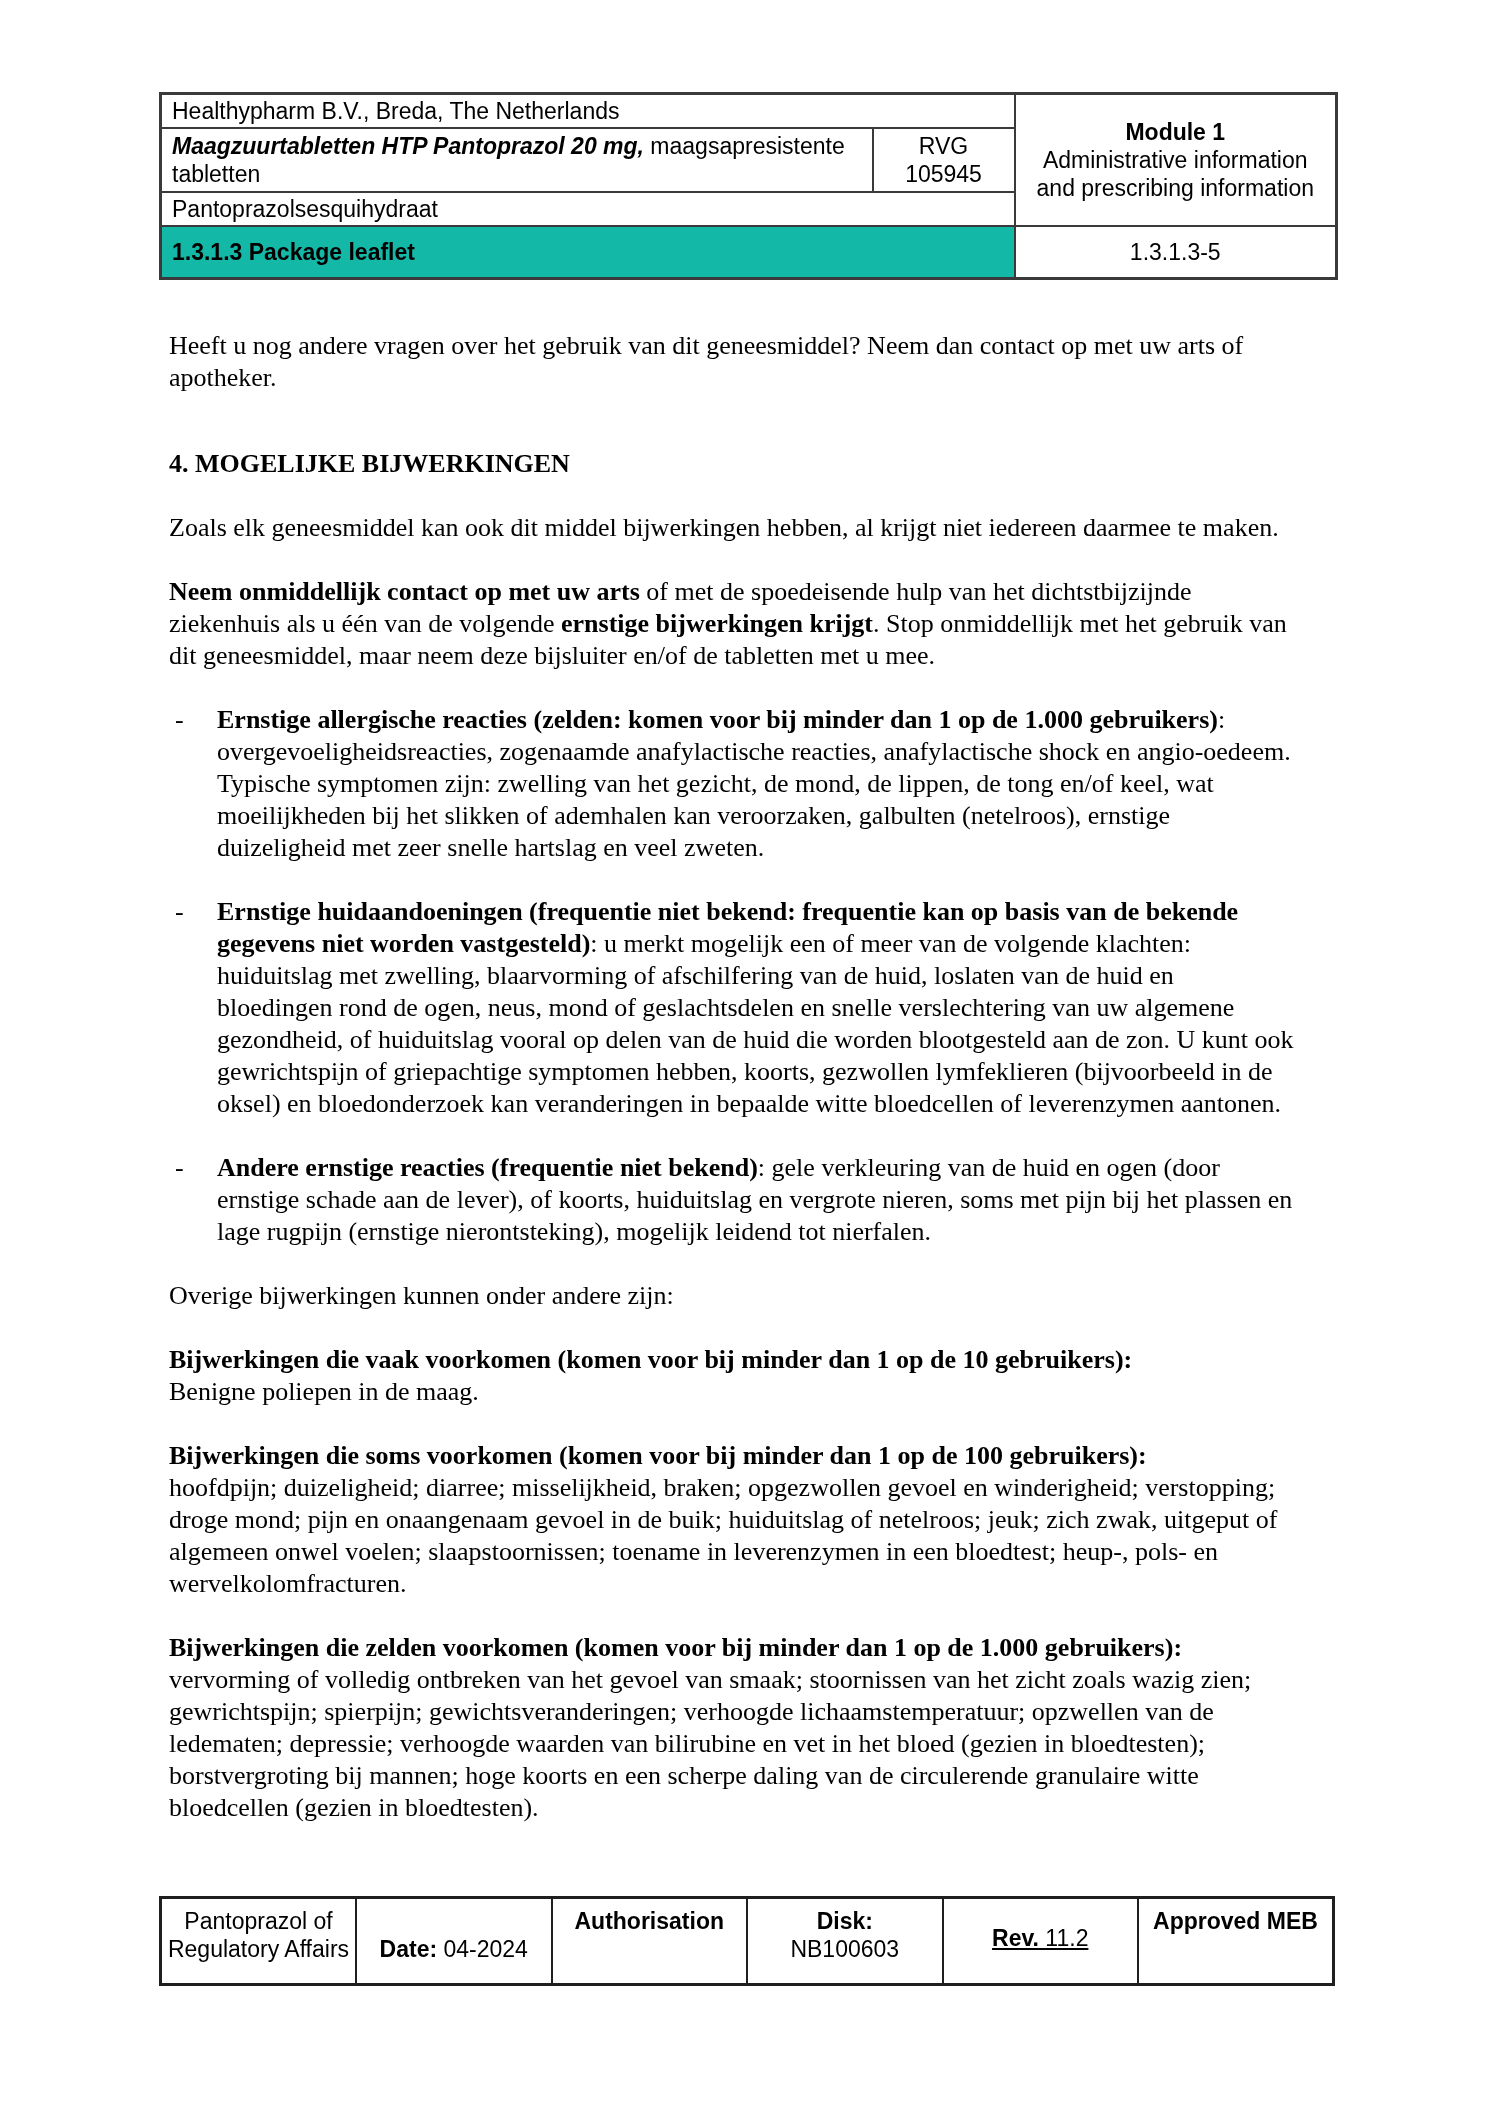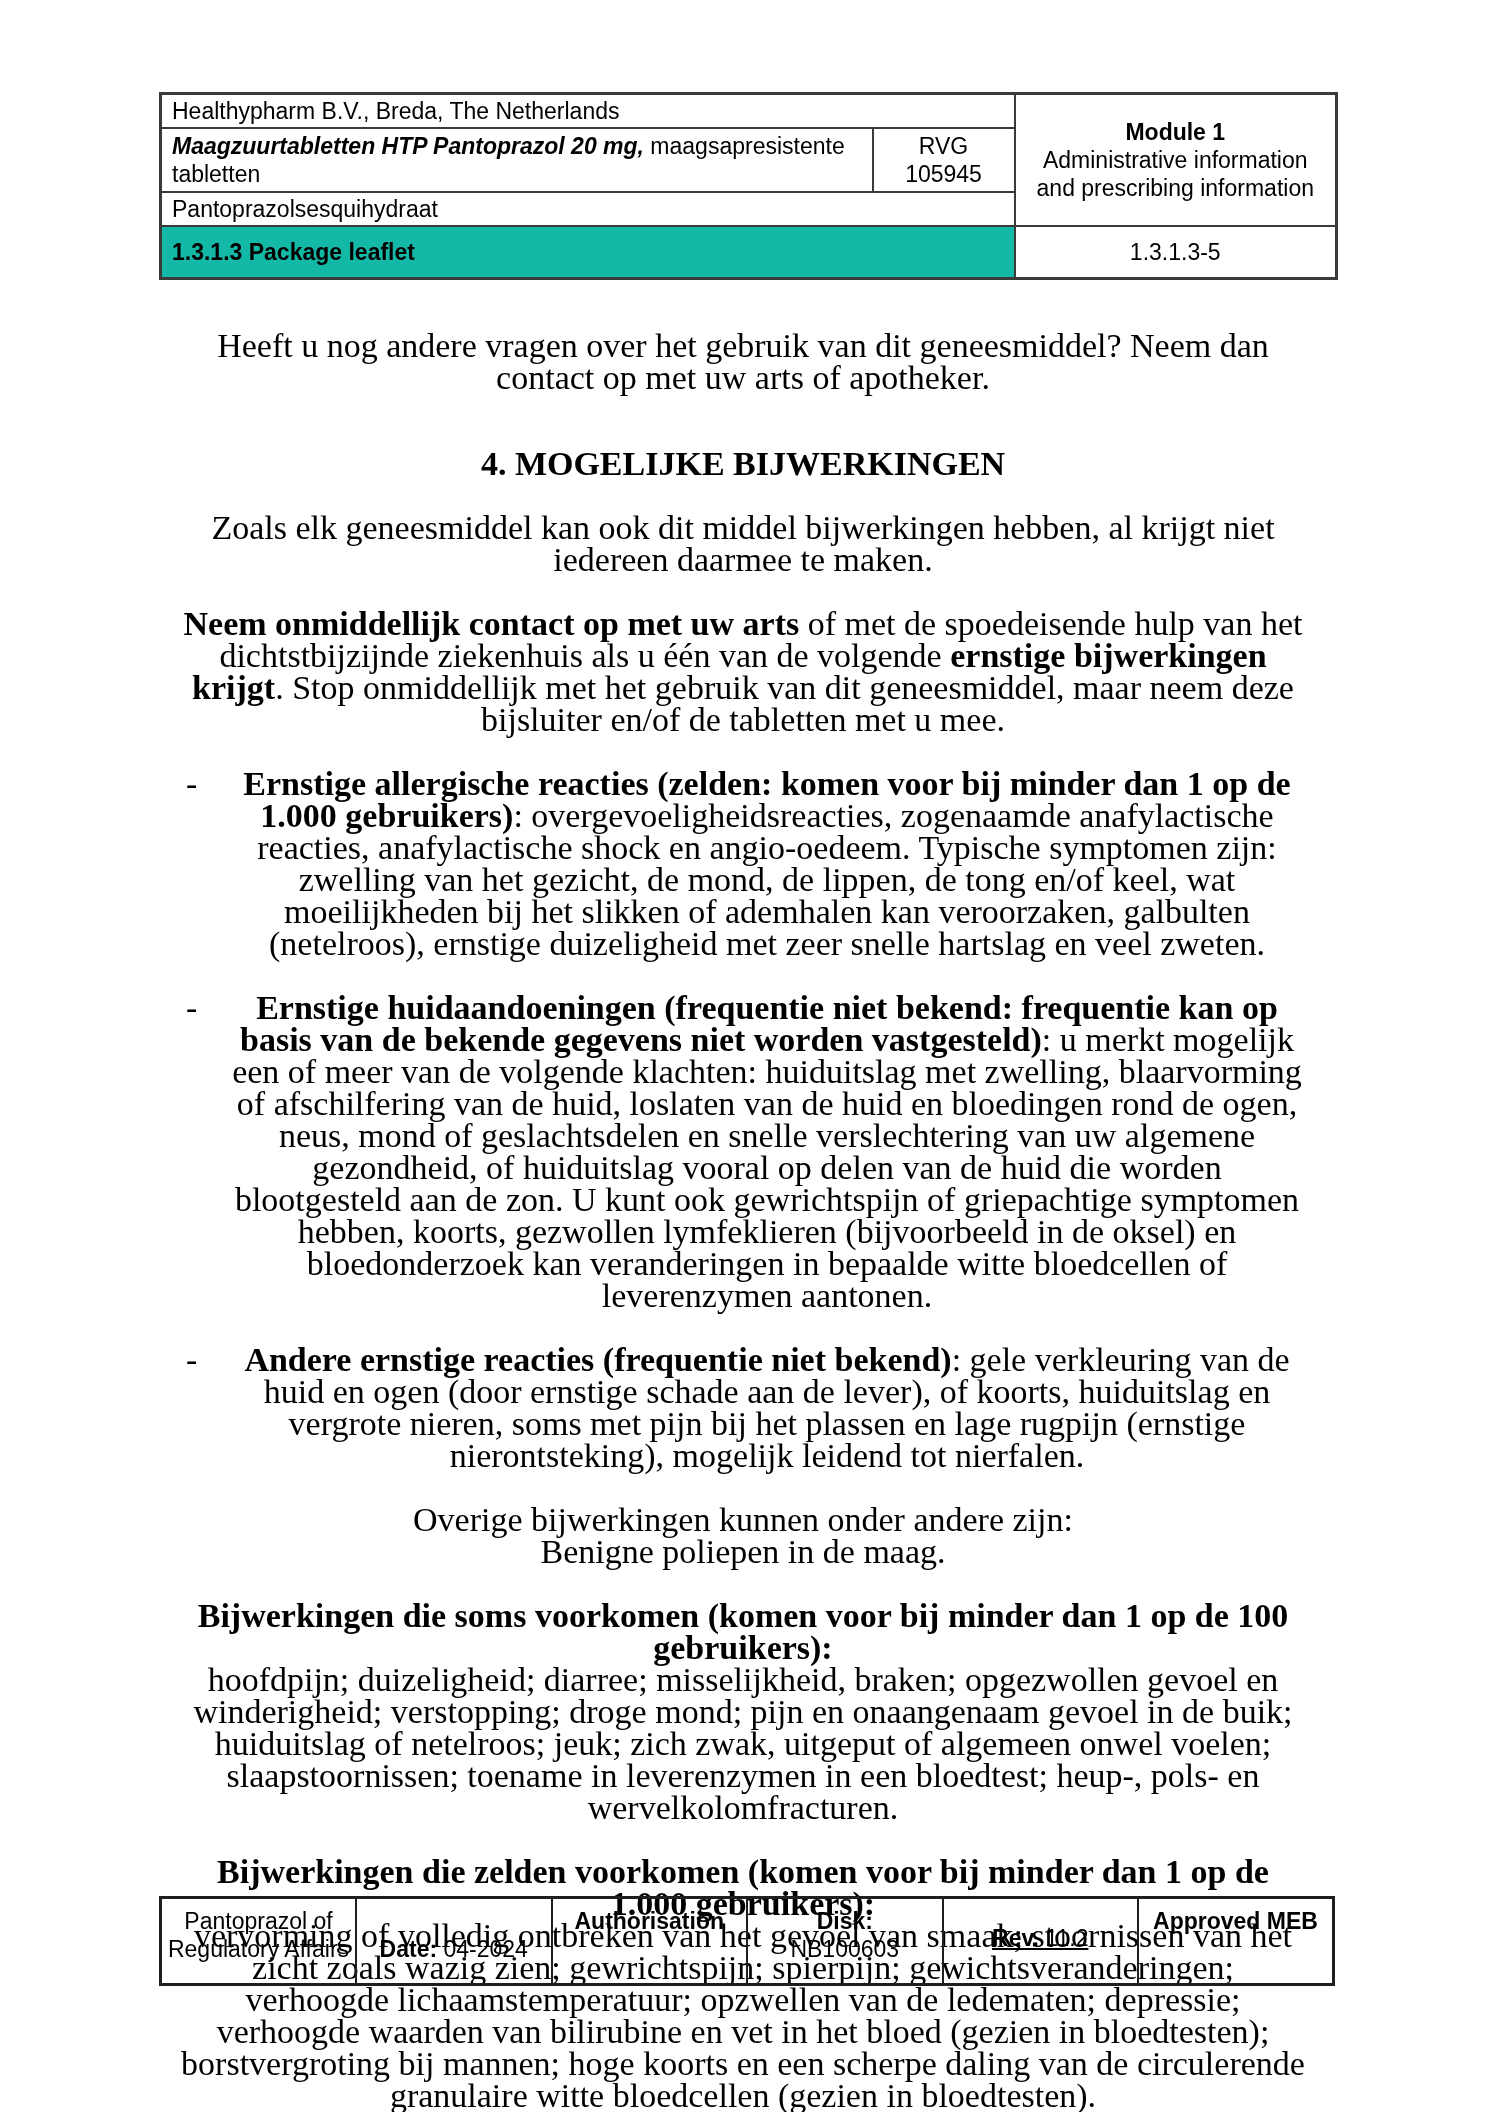--- a/index.html
+++ b/index.html
@@ -36,24 +36,24 @@
     border-top:4px solid #3a3a3a;
   }
   td.c-seccode {
     text-align:center; vertical-align:middle;
     border-top:4px solid #3a3a3a;
     font-size:24px;
   }
 
   
   .body-content {
-    position:absolute; left:180px; top:330px; width:1126px;
+    position:absolute; left:169px; top:330px; width:1126px;
     font-family:"Liberation Serif", serif;
-    font-size:34px; line-height:32px;
-    text-align:center;
+    font-size:26px; line-height:32px;
+    text-align:left;
   }
   .para  { margin:0; }
   .gap-1 { margin-top:32px; }
   .gap-2 { margin-top:54px; }
   .bullet { position:relative; padding-left:48px; }
   .bullet .marker { position:absolute; left:6px; top:0; }
   .body-content b { font-weight:bold; }
 
   
   table.ftr {
@@ -118,20 +118,21 @@
 
 <div class="body-content">
     <div class="para"><span>Heeft u nog andere vragen over het gebruik van dit geneesmiddel? Neem dan contact op met uw arts of apotheker.</span></div>
     <div class="para gap-2"><b>4. MOGELIJKE BIJWERKINGEN</b></div>
     <div class="para gap-1"><span>Zoals elk geneesmiddel kan ook dit middel bijwerkingen hebben, al krijgt niet iedereen daarmee te maken.</span></div>
     <div class="para gap-1"><b>Neem onmiddellijk contact op met uw arts</b><span> of met de spoedeisende hulp van het dichtstbijzijnde ziekenhuis als u één van de volgende </span><b>ernstige bijwerkingen krijgt</b><span>. Stop onmiddellijk met het gebruik van dit geneesmiddel, maar neem deze bijsluiter en/of de tabletten met u mee.</span></div>
     <div class="para gap-1 bullet"><span class="marker">-</span><b>Ernstige allergische reacties (zelden: komen voor bij minder dan 1 op de 1.000 gebruikers)</b><span>: overgevoeligheidsreacties, zogenaamde anafylactische reacties, anafylactische shock en angio-oedeem. Typische symptomen zijn: zwelling van het gezicht, de mond, de lippen, de tong en/of keel, wat moeilijkheden bij het slikken of ademhalen kan veroorzaken, galbulten (netelroos), ernstige duizeligheid met zeer snelle hartslag en veel zweten.</span></div>
     <div class="para gap-1 bullet"><span class="marker">-</span><b>Ernstige huidaandoeningen (frequentie niet bekend: frequentie kan op basis van de bekende gegevens niet worden vastgesteld)</b><span>: u merkt mogelijk een of meer van de volgende klachten: huiduitslag met zwelling, blaarvorming of afschilfering van de huid, loslaten van de huid en bloedingen rond de ogen, neus, mond of geslachtsdelen en snelle verslechtering van uw algemene gezondheid, of huiduitslag vooral op delen van de huid die worden blootgesteld aan de zon. U kunt ook gewrichtspijn of griepachtige symptomen hebben, koorts, gezwollen lymfeklieren (bijvoorbeeld in de oksel) en bloedonderzoek kan veranderingen in bepaalde witte bloedcellen of leverenzymen aantonen.</span></div>
     <div class="para gap-1 bullet"><span class="marker">-</span><b>Andere ernstige reacties (frequentie niet bekend)</b><span>: gele verkleuring van de huid en ogen (door ernstige schade aan de lever), of koorts, huiduitslag en vergrote nieren, soms met pijn bij het plassen en lage rugpijn (ernstige nierontsteking), mogelijk leidend tot nierfalen.</span></div>
     <div class="para gap-1"><span>Overige bijwerkingen kunnen onder andere zijn:</span></div>
+    <div class="para gap-1"><b>Bijwerkingen die vaak voorkomen (komen voor bij minder dan 1 op de 10 gebruikers):</b></div>
     <div class="para"><span>Benigne poliepen in de maag.</span></div>
     <div class="para gap-1"><b>Bijwerkingen die soms voorkomen (komen voor bij minder dan 1 op de 100 gebruikers):</b></div>
     <div class="para"><span>hoofdpijn; duizeligheid; diarree; misselijkheid, braken; opgezwollen gevoel en winderigheid; verstopping; droge mond; pijn en onaangenaam gevoel in de buik; huiduitslag of netelroos; jeuk; zich zwak, uitgeput of algemeen onwel voelen; slaapstoornissen; toename in leverenzymen in een bloedtest; heup-, pols- en wervelkolomfracturen.</span></div>
     <div class="para gap-1"><b>Bijwerkingen die zelden voorkomen (komen voor bij minder dan 1 op de 1.000 gebruikers):</b></div>
     <div class="para"><span>vervorming of volledig ontbreken van het gevoel van smaak; stoornissen van het zicht zoals wazig zien; gewrichtspijn; spierpijn; gewichtsveranderingen; verhoogde lichaamstemperatuur; opzwellen van de ledematen; depressie; verhoogde waarden van bilirubine en vet in het bloed (gezien in bloedtesten); borstvergroting bij mannen; hoge koorts en een scherpe daling van de circulerende granulaire witte bloedcellen (gezien in bloedtesten).</span></div>
   </div>
 
 <table class="ftr">
   <tbody>
       <tr id="footer-row">

